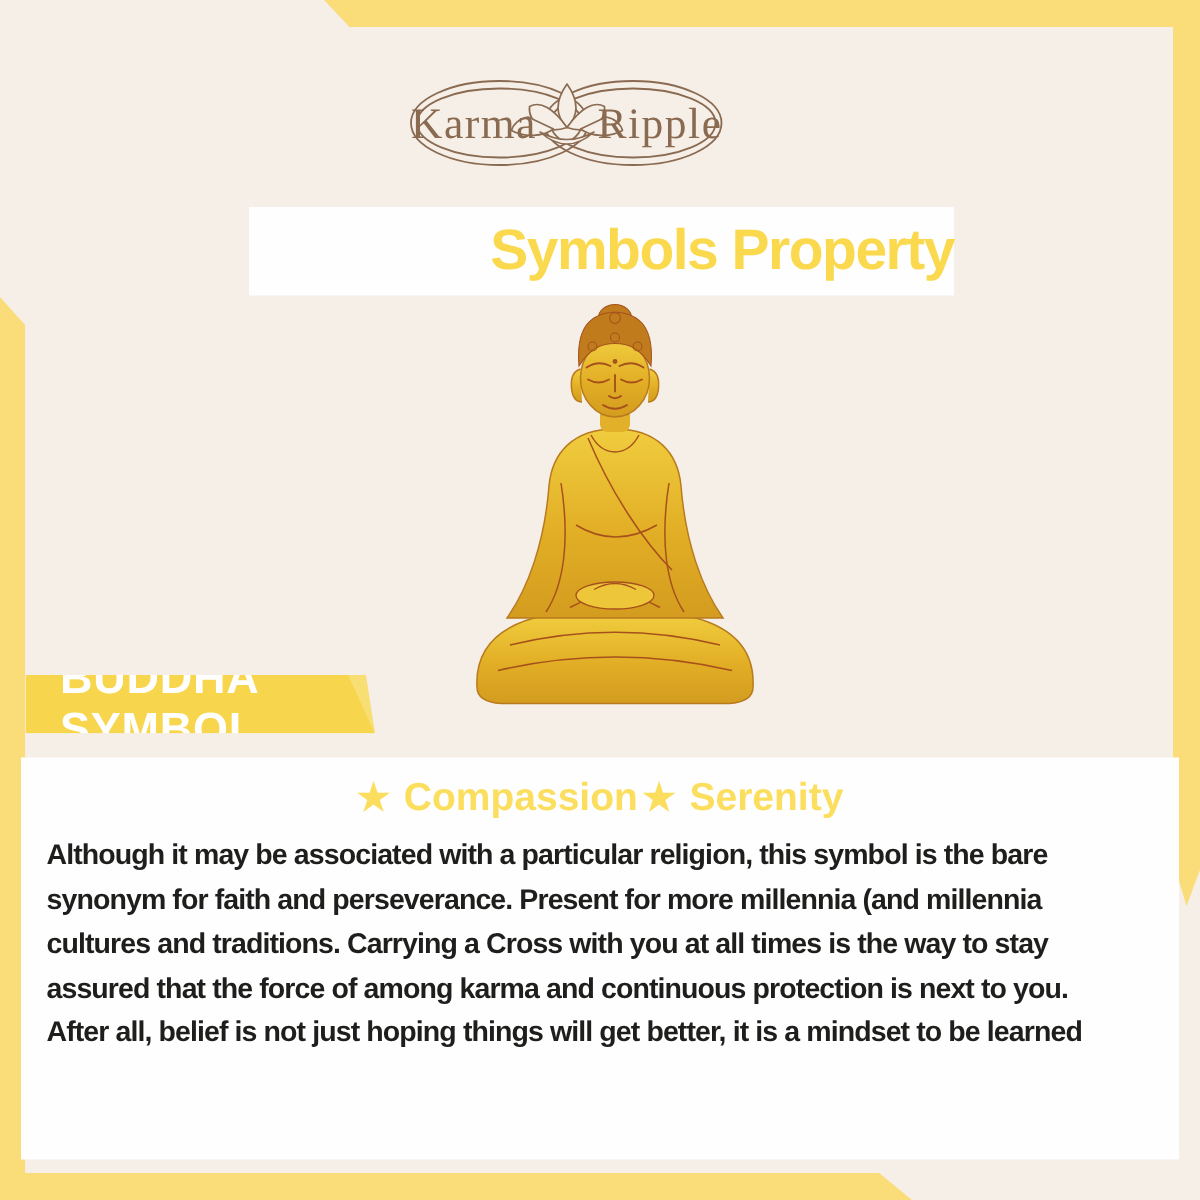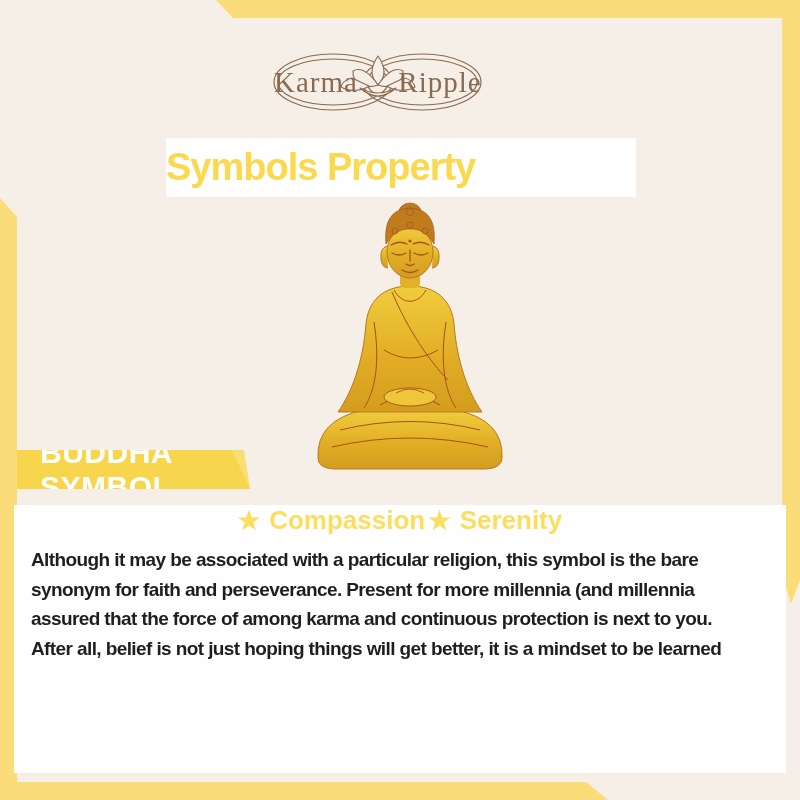--- a/index.html
+++ b/index.html
@@ -12,34 +12,34 @@
   .strip-right{right:0;top:0;width:18px;height:604px;clip-path:polygon(0 0,100% 0,100% 96%,50% 100%,0 95%);}
   .strip-left{left:0;top:198px;width:17px;height:602px;clip-path:polygon(0 0,100% 19px,100% 100%,0 100%);}
   .strip-bottom{left:0;top:782px;width:608px;height:18px;clip-path:polygon(0 0,96.4% 0,100% 100%,0 100%);}
 
   
   .logo{position:absolute;left:272px;top:46px;width:212px;height:72px;}
   .logo svg{display:block;}
   .logo text{font-family:"Liberation Serif",serif;fill:var(--logo_brown,#8a6a50);font-size:29px;letter-spacing:1px;}
 
   
-  .title-band{position:absolute;left:166px;top:138px;width:470px;height:59px;background:var(--panel_white,#fefefe);display:flex;align-items:center;justify-content:flex-start;}
+  .title-band{position:absolute;left:166px;top:138px;width:470px;height:59px;background:var(--panel_white,#fefefe);display:flex;align-items:center;justify-content:flex-end;}
   .title-text{font-size:38px;font-weight:bold;color:var(--accent_title,#fbd94f);letter-spacing:-1px;}
 
   
   .buddha{position:absolute;left:288px;top:200px;width:244px;height:272px;}
 
   
   .ribbon{position:absolute;left:17px;top:450px;width:233px;height:39px;background:var(--accent_ribbon,#f7d64e);clip-path:polygon(0 0,97.4% 0,100% 100%,0 100%);display:flex;align-items:center;padding-left:23px;box-sizing:border-box;}
   .ribbon-fold{position:absolute;right:0;top:0;width:18px;height:39px;background:rgba(255,255,255,0.22);clip-path:polygon(0 0,100% 0,100% 100%);}
   .ribbon-label{color:#ffffff;font-size:30px;font-weight:bold;letter-spacing:0.5px;}
 
   
   .content-box{position:absolute;left:14px;top:505px;width:772px;height:268px;background:var(--panel_white,#ffffff);}
-  .features{text-align:center;color:var(--accent_features,#fcde5f);font-weight:bold;font-size:26px;letter-spacing:0;}
+  .features{margin-top:11px;text-align:center;color:var(--accent_features,#fcde5f);font-weight:bold;font-size:26px;letter-spacing:0;}
   .features .star{font-size:25px;}
   .features .star1{margin-right:9px;}
   .features .star2{margin-left:3px;margin-right:9px;}
   .para{margin:9px 10px 0 17px;color:var(--text_black,#1e1e1c);font-weight:bold;font-size:19px;letter-spacing:-0.6px;line-height:29.5px;}
   .para .line{white-space:nowrap;}
 </style>
 </head>
 <body>
 
 <div class="canvas">
@@ -135,18 +135,19 @@
     <span class="ribbon-fold"></span>
   </div>
 
   <div class="content-box">
     <div class="features">
       <span class="star star1">★</span><span>Compassion</span><span class="star star2">★</span><span>Serenity</span>
     </div>
     <div class="para">
       <div class="line">Although it may be associated with a particular religion, this symbol is the bare</div>
       <div class="line">synonym for faith and perseverance. Present for more millennia (and millennia</div>
+      <div class="line">cultures and traditions. Carrying a Cross with you at all times is the way to stay</div>
       <div class="line">assured that the force of among karma and continuous protection is next to you.</div>
       <div class="line">After all, belief is not just hoping things will get better, it is a mindset to be learned</div>
     </div>
   </div>
 
 </div>
 
 </body></html>

